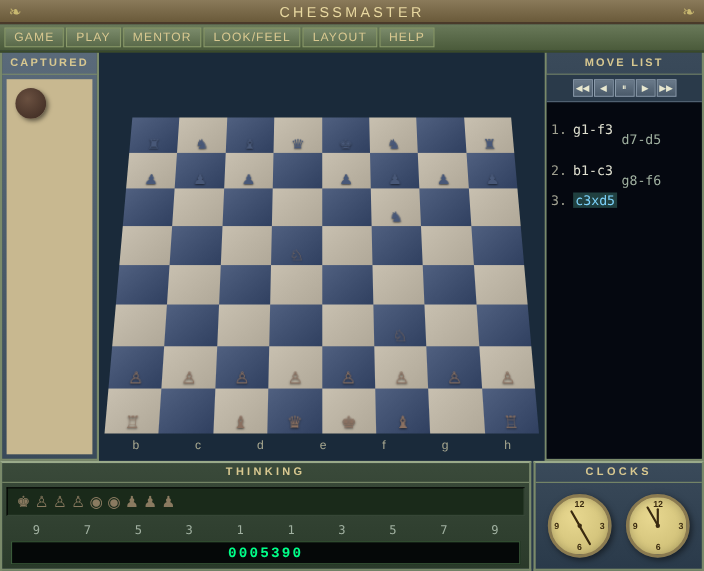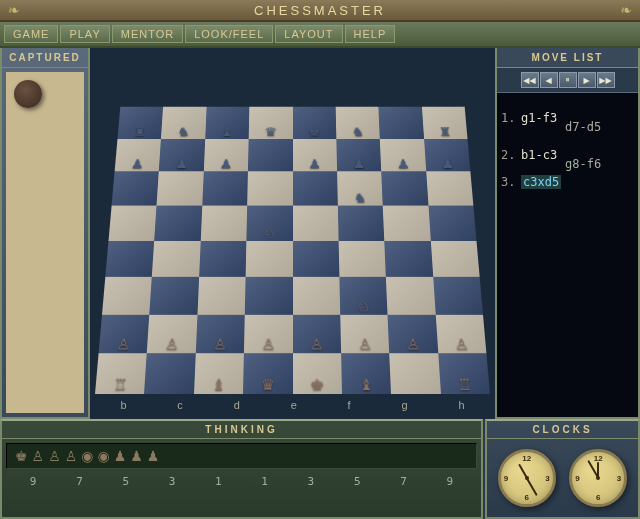--- a/index.html
+++ b/index.html
@@ -602,20 +602,21 @@
       <span>7</span>
       <span>5</span>
       <span>3</span>
       <span>1</span>
       <span>1</span>
       <span>3</span>
       <span>5</span>
       <span>7</span>
       <span>9</span>
     </div>
+    <div id="counter-display" style="text-align:center;padding:2px;font-family:'Courier New',monospace;font-size:13px;font-weight:bold;color:#00ff88;background:#050808;margin:2px 8px;border:1px solid #3a5a3a;letter-spacing:2px;">0005390</div>
   </div>
 
   <div id="clocks-panel" style="width:155px;background:linear-gradient(to bottom,#3a4a5a,#2a3a4a);border:2px solid #7a8a6a;border-top:2px solid #9aaa8a;display:flex;flex-direction:column;">
     <div id="clocks-title" style="color:#d8c890;font-size:10px;font-weight:bold;text-align:center;padding:3px 0;letter-spacing:3px;border-bottom:1px solid #7a8a6a;">CLOCKS</div>
     <div id="clocks-content" style="display:flex;justify-content:space-around;align-items:center;flex:1;padding:4px;">
 
       <div class="clock">
         <div class="clock-face">
           <span class="clock-number clock-12">12</span>
           <span class="clock-number clock-3">3</span>

